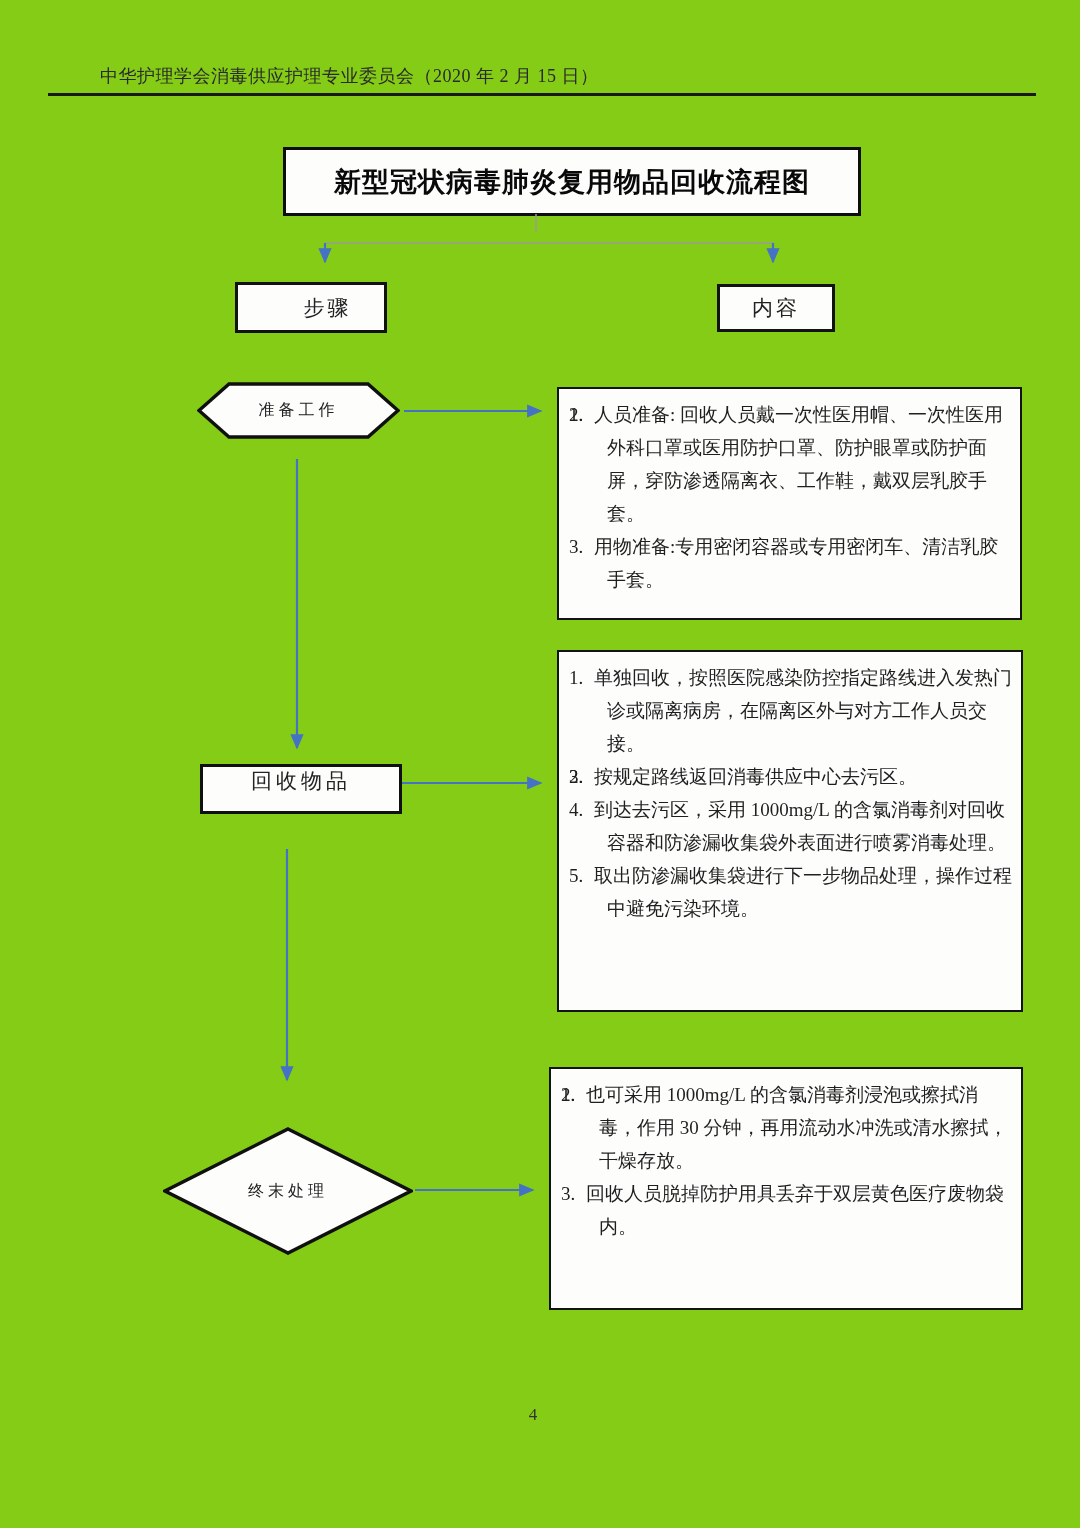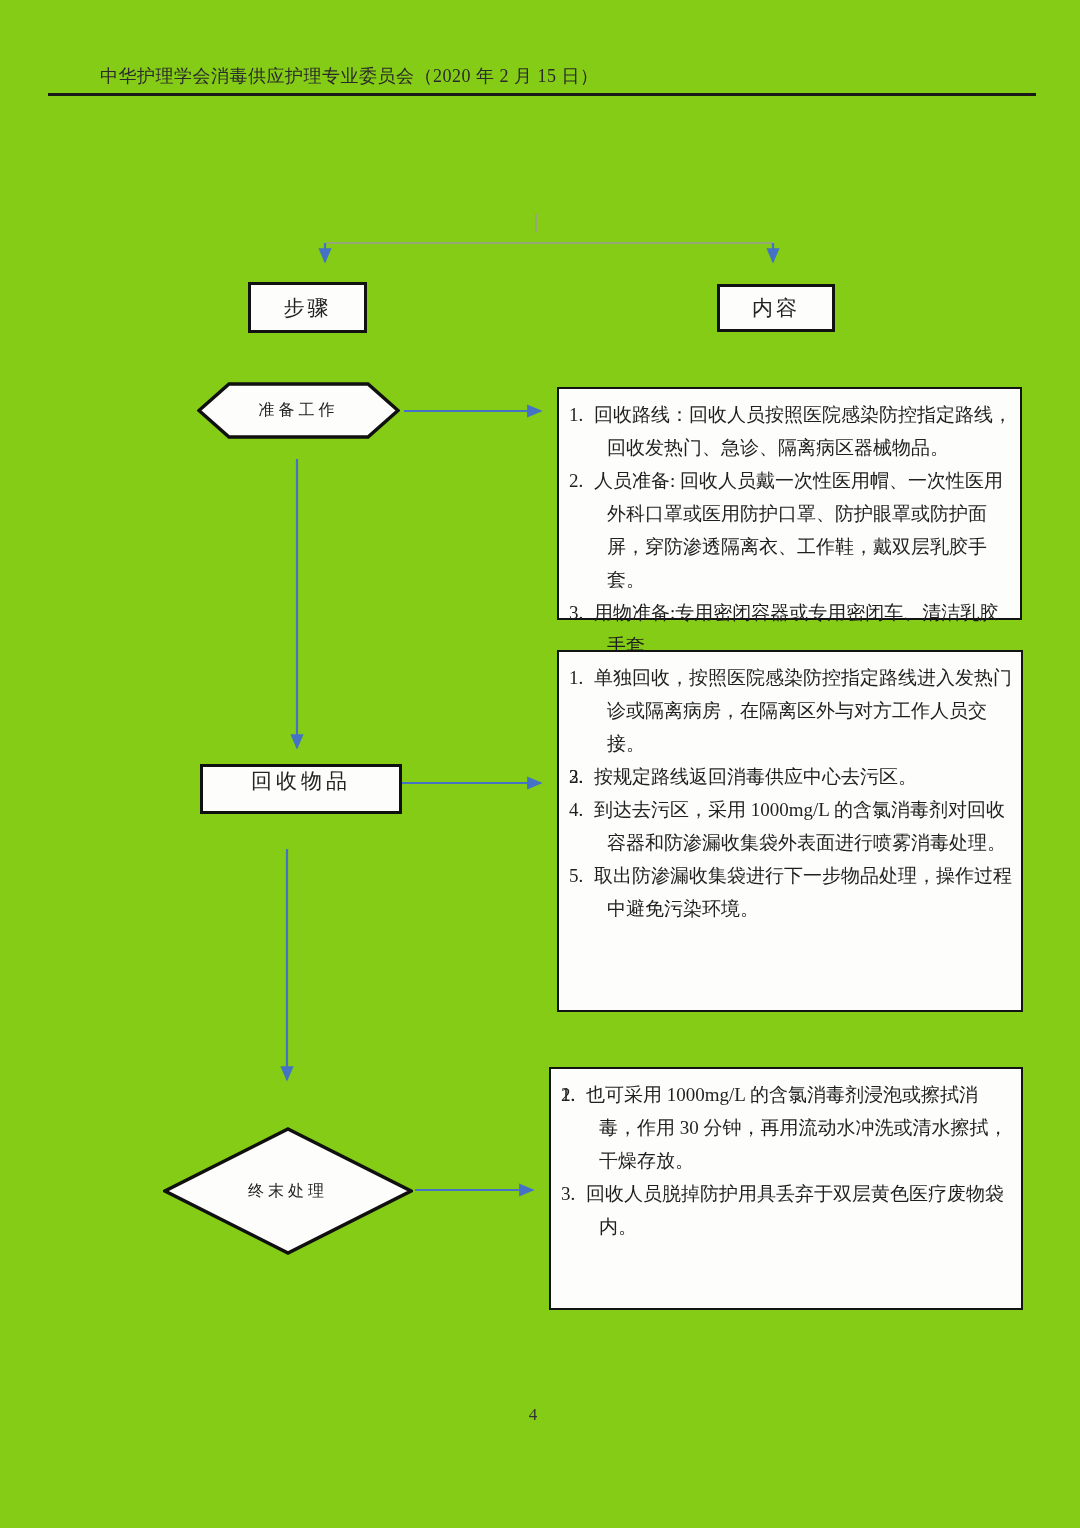--- a/index.html
+++ b/index.html
@@ -28,21 +28,21 @@
     display:flex;align-items:center;justify-content:center;
     font-family:"Liberation Sans","DejaVu Sans",sans-serif;
     font-weight:700;font-size:27px;letter-spacing:1px;color:#090909;
   }
   
   .col-box{
     position:absolute;border:3px solid #121212;background:#fdfdfc;
     display:flex;align-items:center;justify-content:center;
     font-size:21px;letter-spacing:3px;color:#222;
   }
-  .col-steps{left:248px;top:282px;width:113px;height:45px;}
+  .col-steps{left:235px;top:282px;width:113px;height:45px;padding-left:33px;}
   .col-content{left:717px;top:284px;width:112px;height:42px;}
   
   .shape{position:absolute;}
   .shape svg{display:block;}
   .shape .lbl{
     position:absolute;left:0;top:0;width:100%;height:100%;
     display:flex;align-items:center;justify-content:center;
     font-size:16px;letter-spacing:4px;color:#232323;
   }
   .step-rect{
@@ -82,20 +82,23 @@
   }
 </style>
 </head>
 <body>
 
 <div class="page">
 
   <div class="doc-header">中华护理学会消毒供应护理专业委员会（2020 年 2 月 15 日）</div>
   <div class="header-rule"></div>
 
+  <div class="title-box">
+    <span>新型冠状病毒肺炎复用物品回收流程图</span>
+  </div>
 
   <svg class="connector-layer" width="1080" height="1528" viewBox="0 0 1080 1528">
     <defs>
       <marker id="arrowhead" markerWidth="8" markerHeight="7" refX="6.3" refY="3" orient="auto">
         <path d="M0,0 L7,3 L0,6 Z" fill="#4472c4"></path>
       </marker>
     </defs>
 
     <path d="M536,214 L536,232" stroke="#9b9b9b" stroke-width="1.5" fill="none"></path>
     <path d="M325,243 L773,243" stroke="#9b9b9b" stroke-width="1.5" fill="none"></path>
@@ -136,21 +139,20 @@
     <svg width="250" height="128" viewBox="0 0 250 128">
       <polygon points="125,2 248,64 125,126 2,64" fill="#fdfdfc" stroke="#101010" stroke-width="3.5"></polygon>
     </svg>
     <span class="lbl">终末处理</span>
   </div>
 
   <div class="cbox cbox-1">
     <ol>
       <li>
         <span class="num">1.</span>
-        <span>回收路线：回收人员按照医院感染防控指定路线，回收发热门、急诊、隔离病区器械物品。</span>
       </li>
       <li>
         <span class="num">2.</span>
         <span>人员准备: 回收人员戴一次性医用帽、一次性医用外科口罩或医用防护口罩、防护眼罩或防护面屏，穿防渗透隔离衣、工作鞋，戴双层乳胶手套。</span>
       </li>
       <li>
         <span class="num">3.</span>
         <span>用物准备:专用密闭容器或专用密闭车、清洁乳胶手套。</span>
       </li>
     </ol>

